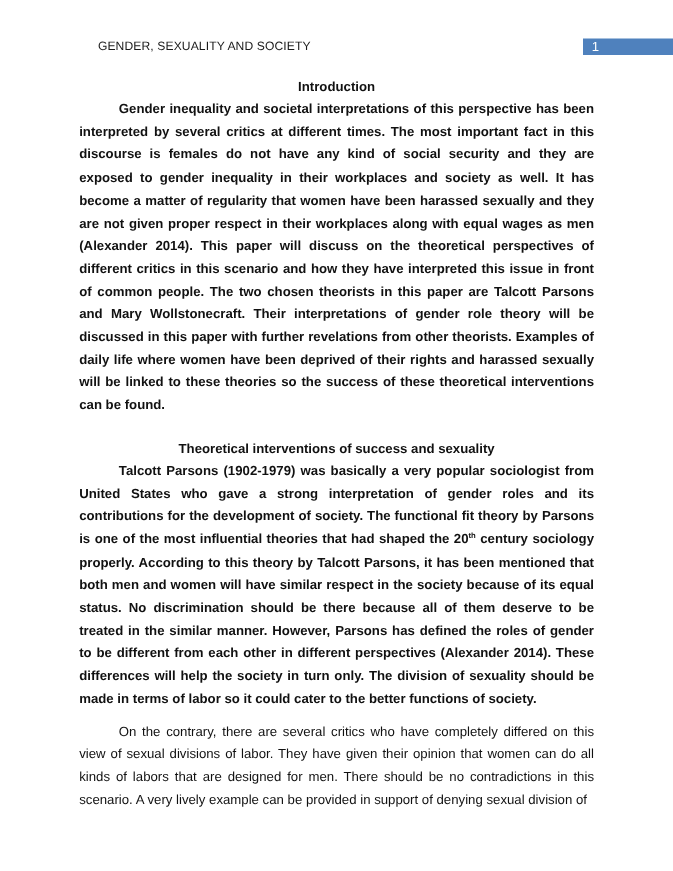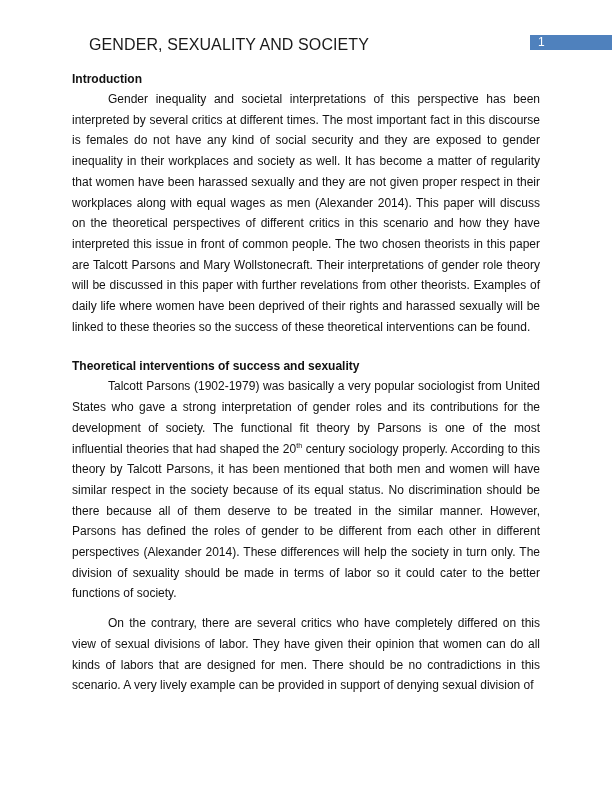--- a/index.html
+++ b/index.html
@@ -12,21 +12,21 @@
       height: 792px;
       position: relative;
       overflow: hidden;
       font-family: "Liberation Sans", sans-serif;
       color: #111111;
     }
     .header-title {
       position: absolute;
       left: 89px;
       top: 36px;
-      font-size: 16px;
+      font-size: 11px;
       letter-spacing: 0.1px;
       color: #1a1a1a;
     }
     .page-num-box {
       position: absolute;
       left: 530px;
       top: 35px;
       width: 82px;
       height: 15px;
       background: #4f81bd;
@@ -41,34 +41,36 @@
       left: 72px;
       top: 70px;
       width: 468px;
       font-size: 12px;
       line-height: 20.7px;
     }
     .heading {
       font-weight: bold;
       margin: 0;
       line-height: 18px;
+      text-align: center;
     }
     .para {
       margin: 0;
       text-align: justify;
       text-indent: 36px;
     }
     .para + .para {
       margin-top: 9px;
     }
     .section-gap {
       height: 20px;
     }
     .first-para {
       margin-top: 1px;
+      font-weight: bold;
     }
     sup {
       font-size: 7px;
       line-height: 0;
       vertical-align: 5px;
     }
   </style>
 </head>
 <body>
 

